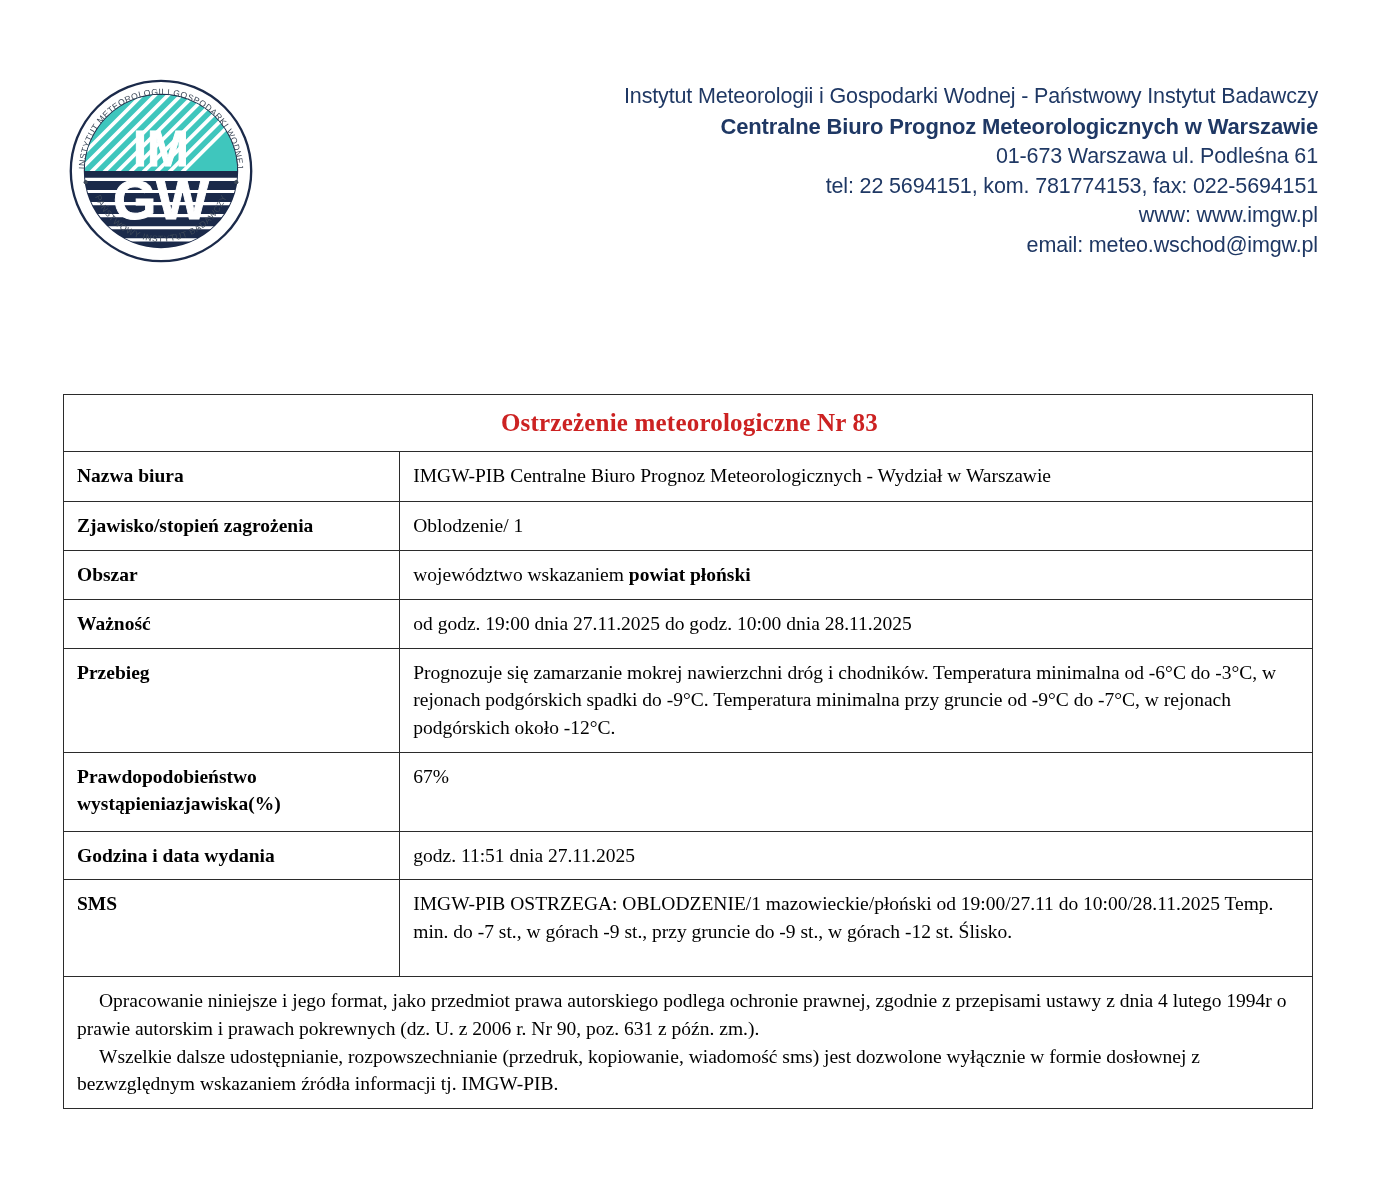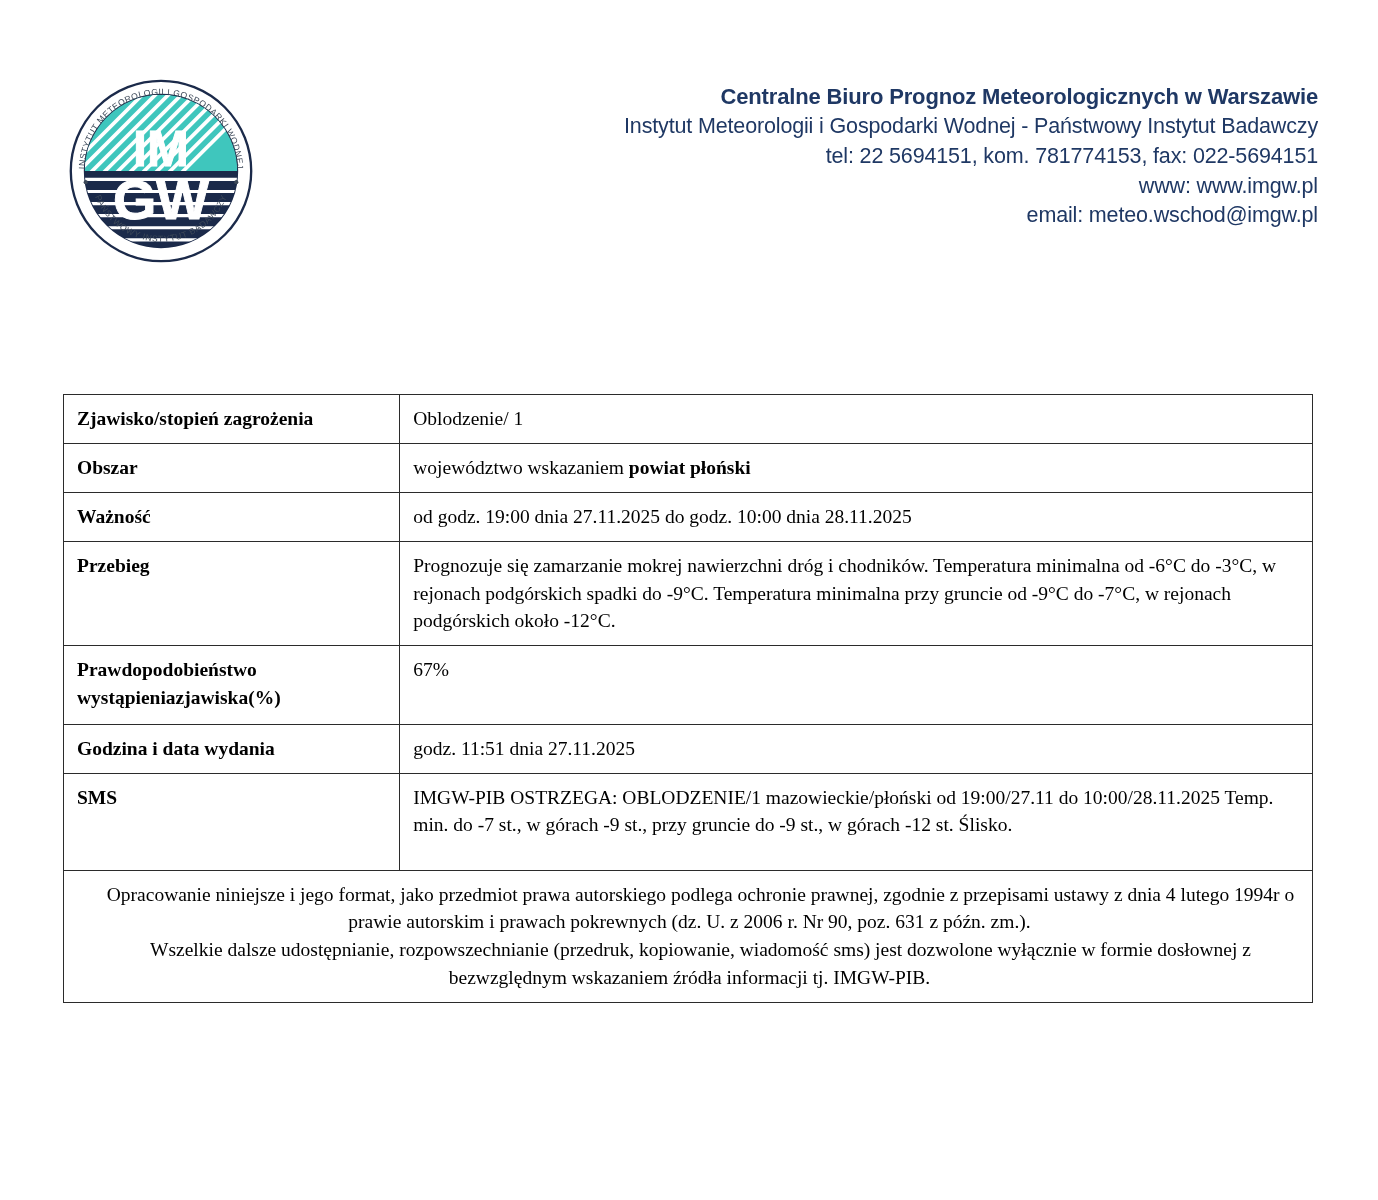--- a/index.html
+++ b/index.html
@@ -89,21 +89,21 @@
   .row-prob td       { height: 58px; }
   .row-uwagi td      { height: 24px; }
   .row-godzina td    { height: 27px; }
   .row-sms td        { height: 76px; }
 
   .footer-cell {
     padding: 14px 22px 18px 20px;
     line-height: 1.45;
     height: 104px;
   }
-  .footer-p { margin: 0; text-indent: 22px; text-align: center; }
+  .footer-p { margin: 0; text-indent: 22px; }
 
   b.inline-bold { font-weight: bold; }
 </style>
 </head>
 <body>
 
 <div class="header">
 
   <div class="logo-wrap">
     <svg class="logo-svg" viewBox="0 0 200 200" xmlns="http://www.w3.org/2000/svg">
@@ -158,35 +158,45 @@
       <text font-family="Liberation Sans, sans-serif" font-size="9.3" fill="#3c4858" letter-spacing="0.7">
         <textPath href="#arcBot" startOffset="50%" text-anchor="middle">PAŃSTWOWY INSTYTUT BADAWCZY</textPath>
       </text>
 
       <circle cx="19" cy="112" r="2.2" fill="#3c4858"></circle>
       <circle cx="181" cy="112" r="2.2" fill="#3c4858"></circle>
     </svg>
   </div>
 
   <div class="header-text">
+    <div class="hdr-line l1">Instytut Meteorologii i Gospodarki Wodnej - Państwowy Instytut Badawczy</div>
     <div class="hdr-line l2">Centralne Biuro Prognoz Meteorologicznych w Warszawie</div>
-    <div class="hdr-line l1">Instytut Meteorologii i Gospodarki Wodnej - Państwowy Instytut Badawczy</div>
+    <div class="hdr-line">01-673 Warszawa ul. Podleśna   61</div>
     <div class="hdr-line">tel: 22 5694151, kom. 781774153, fax: 022-5694151</div>
     <div class="hdr-line">www: www.imgw.pl</div>
     <div class="hdr-line">email: meteo.wschod@imgw.pl</div>
   </div>
 </div>
 
 <table class="warning-table">
   <colgroup>
     <col class="col-label">
     <col class="col-value">
   </colgroup>
   <tbody>
-
+    <tr>
+      <td class="title-cell" colspan="2">
+        <span class="doc-title">Ostrzeżenie meteorologiczne Nr 83</span>
+      </td>
+    </tr>
+
+    <tr class="row-nazwa">
+      <td class="label">Nazwa biura</td>
+      <td class="value">IMGW-PIB Centralne Biuro Prognoz Meteorologicznych - Wydział w Warszawie</td>
+    </tr>
 
     <tr class="row-zjawisko">
       <td class="label">Zjawisko/stopień zagrożenia</td>
       <td class="value">Oblodzenie/ 1</td>
     </tr>
 
     <tr class="row-obszar">
       <td class="label">Obszar</td>
       <td class="value"><span>województwo wskazaniem </span><b class="inline-bold">powiat płoński</b></td>
     </tr>

